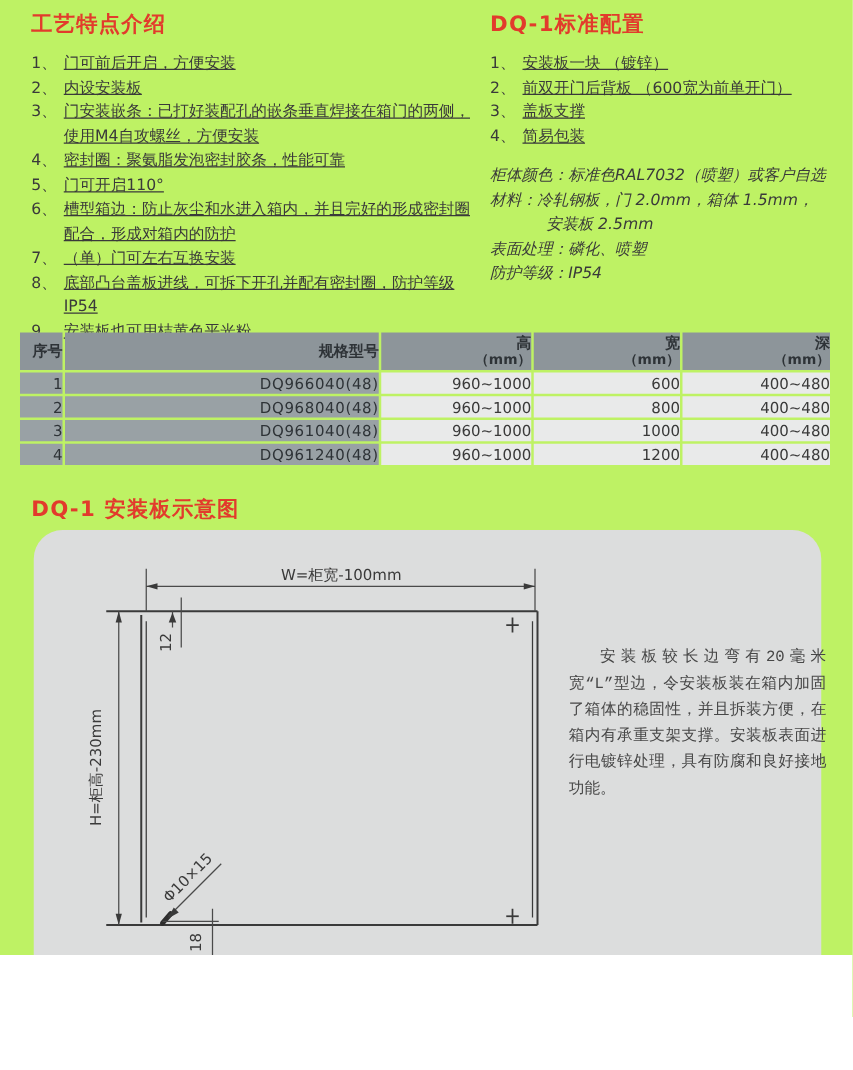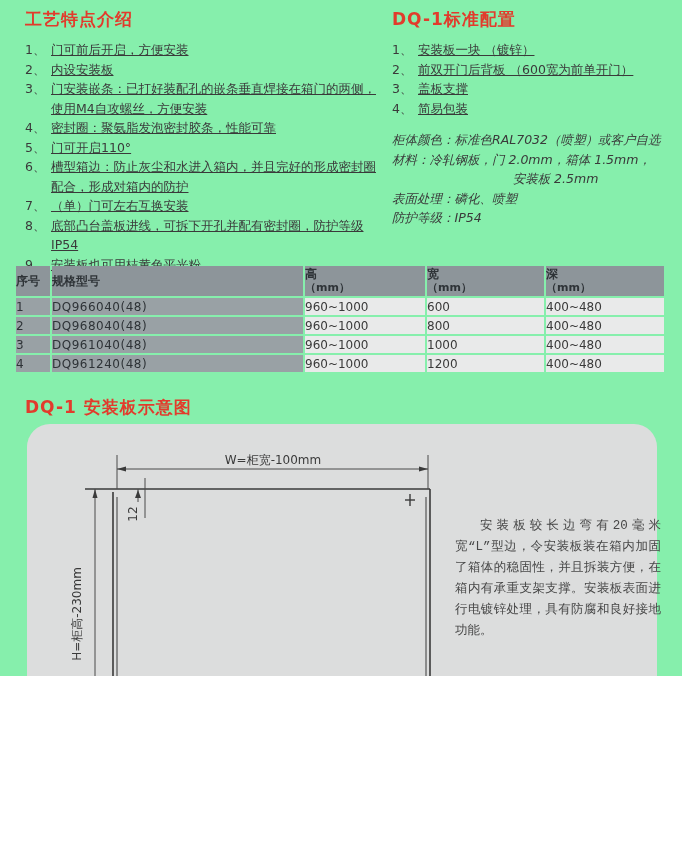--- a/index.html
+++ b/index.html
@@ -1,36 +1,36 @@
 <!DOCTYPE html>
 <html><head>
 <meta charset="utf-8">
 <style>
   html,body{margin:0;padding:0;}
   body{background:#ffffff;}
-  #page{position:relative;width:682px;height:676px;background:#86efac;overflow:hidden;
+  #page{position:relative;width:682px;height:764px;background:#bef264;overflow:hidden;
         font-family:"DejaVu Sans","Liberation Sans",sans-serif;color:#3a3a3a;}
 
   
   .sec-title{color:#e23b2c;font-size:17px;font-weight:bold;letter-spacing:1px;margin:0 0 9px 0;}
 
   
   .features{position:absolute;left:25px;top:8px;width:356px;}
   .config{position:absolute;left:392px;top:8px;width:282px;}
   .list{font-size:12.5px;line-height:19.5px;}
   .list .item{display:flex;}
   .list .num{flex:0 0 26px;}
   .list .txt{flex:1;text-decoration:underline;}
   .specs{margin-top:12px;font-size:12.5px;line-height:19.5px;font-style:italic;}
   .specs .line{white-space:pre-wrap;}
-  .specs .line.indent{padding-left:3.6em;text-align:center;}
+  .specs .line.indent{padding-left:3.6em;}
 
   
   .spec-table{position:absolute;left:14px;top:264px;width:652px;border-collapse:separate;border-spacing:2px;table-layout:fixed;}
-  .spec-table th,.spec-table td{padding:0;text-align:left;vertical-align:middle;font-size:12px;}
+  .spec-table th,.spec-table td{padding:0;text-align:right;vertical-align:middle;font-size:12px;}
   .spec-table th{background:#8d959a;color:#2e3337;font-weight:bold;height:30px;line-height:14px;}
   .spec-table th .sub{display:block;font-size:11px;font-weight:bold;}
   .spec-table td{height:17px;}
   .spec-table td.dark{background:#99a1a5;color:#2e3337;}
   .spec-table td.light{background:#e9eaea;color:#3a3a3a;}
   .spec-table td.model{letter-spacing:0.5px;}
 
   
   .diagram-title{position:absolute;left:25px;top:396px;margin:0;}
   .panel{position:absolute;left:27px;top:424px;width:630px;height:428px;background:#dcdddd;border-radius:23px;}

